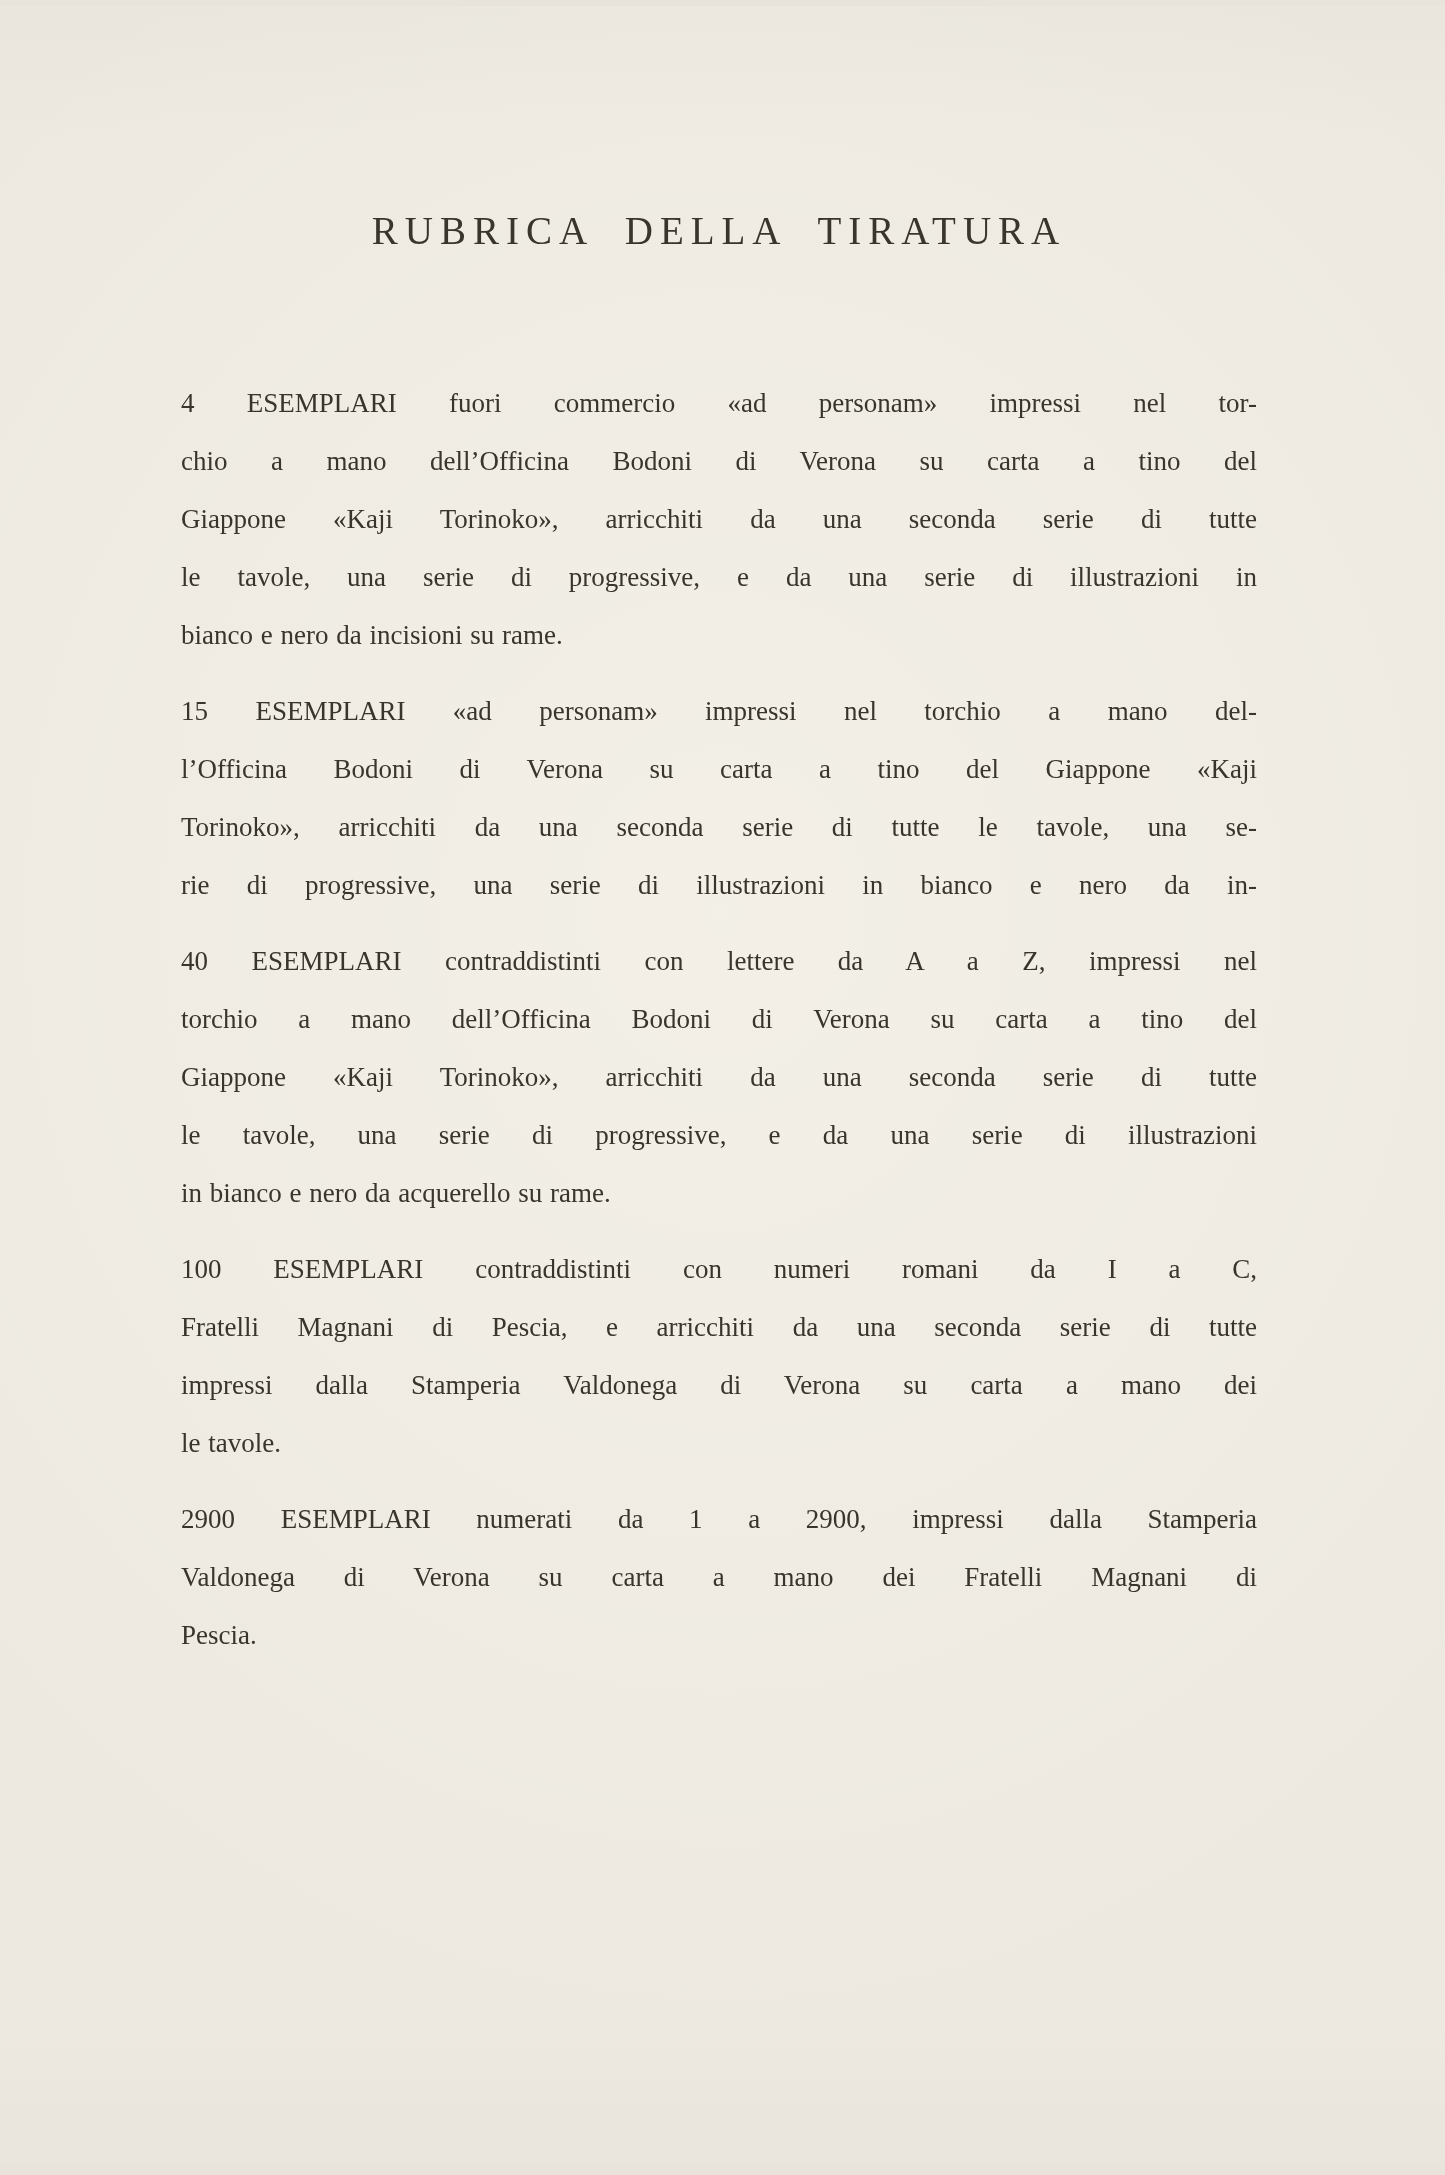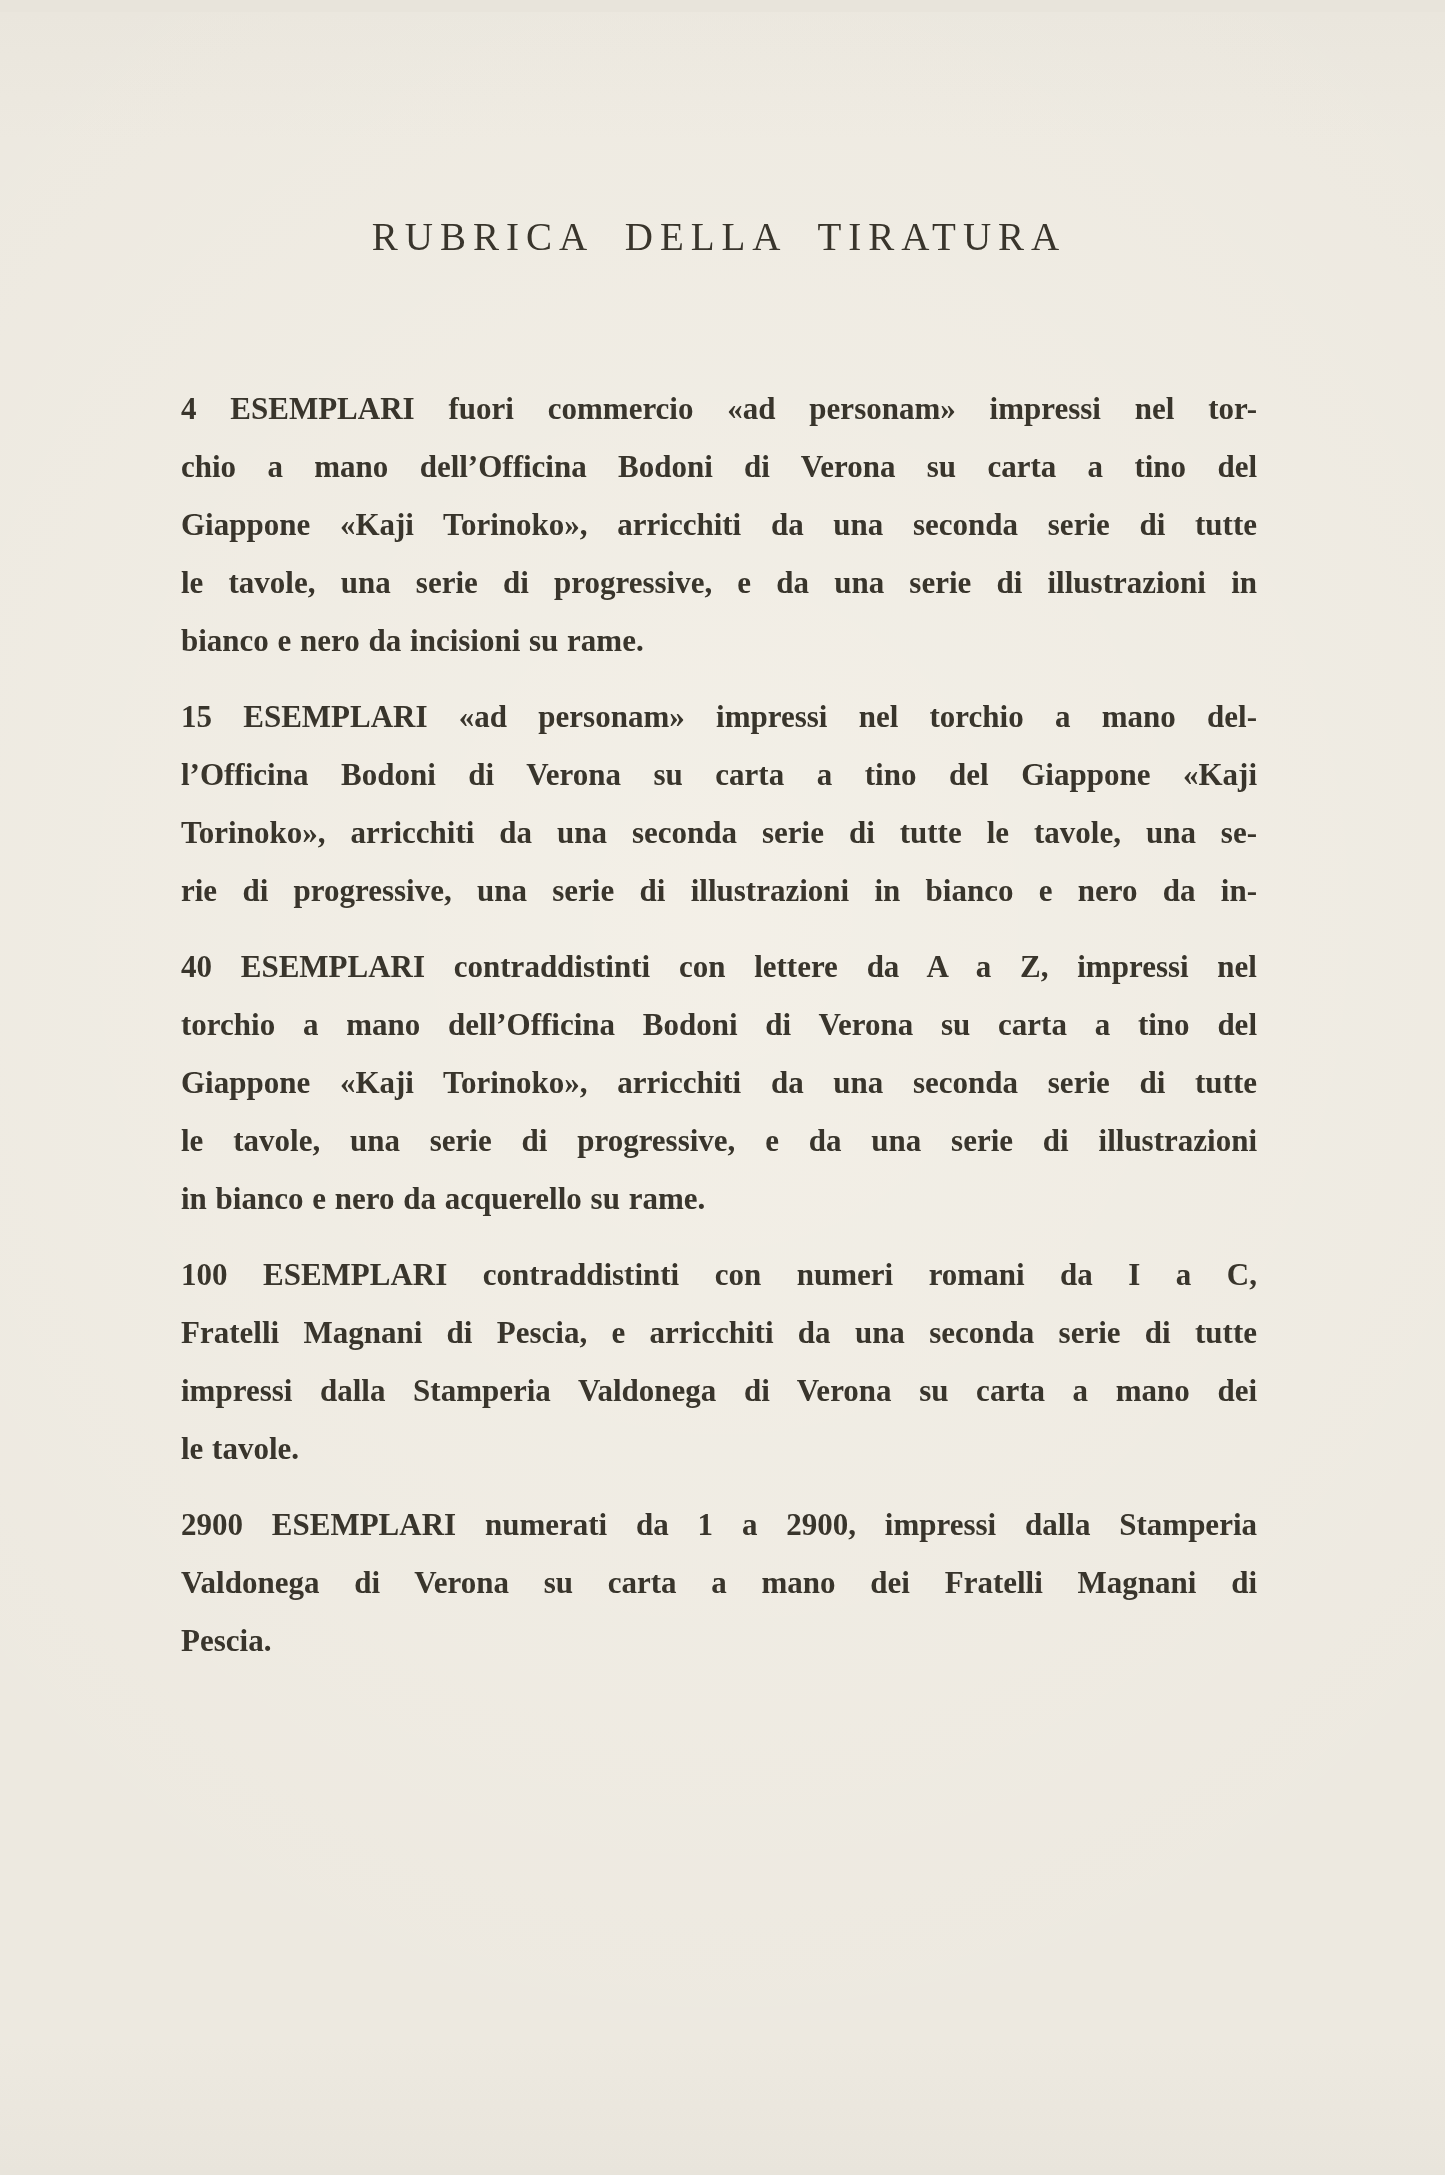--- a/index.html
+++ b/index.html
@@ -4,21 +4,21 @@
 <style>
   html, body {
     margin: 0;
     padding: 0;
     background: #e8e4db;
   }
   .page {
     position: relative;
     width: 1445px;
     height: 2158px;
-    margin: 12px auto;
+    margin: 6px auto;
     background:
       radial-gradient(ellipse 120% 90% at 50% 42%, rgba(255,252,245,0.35) 0%, rgba(255,252,245,0.0) 60%),
       linear-gradient(180deg, #eae6dd 0%, #ede9e0 6%, #ede9e0 94%, #e9e5dc 100%);
     background-color: var(--paper, #ece8df);
     font-family: "Liberation Serif", "DejaVu Serif", serif;
     color: var(--ink, #39352c);
     overflow: hidden;
   }
   .page-title {
     position: absolute;
@@ -36,27 +36,26 @@
   .text-block {
     position: absolute;
     top: 368px;
     left: 181px;
     width: 1076px;
   }
   .para {
     margin: 0 0 18px 0;
   }
   .line {
-    font-size: 31px;
+    font-size: 27px;
     line-height: 58px;
     text-align: justify;
     text-align-last: justify;
     word-spacing: 1px;
     white-space: normal;
-    font-weight: bold;
   }
   .line.line-last {
     text-align: left;
     text-align-last: left;
   }
 </style>
 </head>
 <body>
 
 <div class="page">

